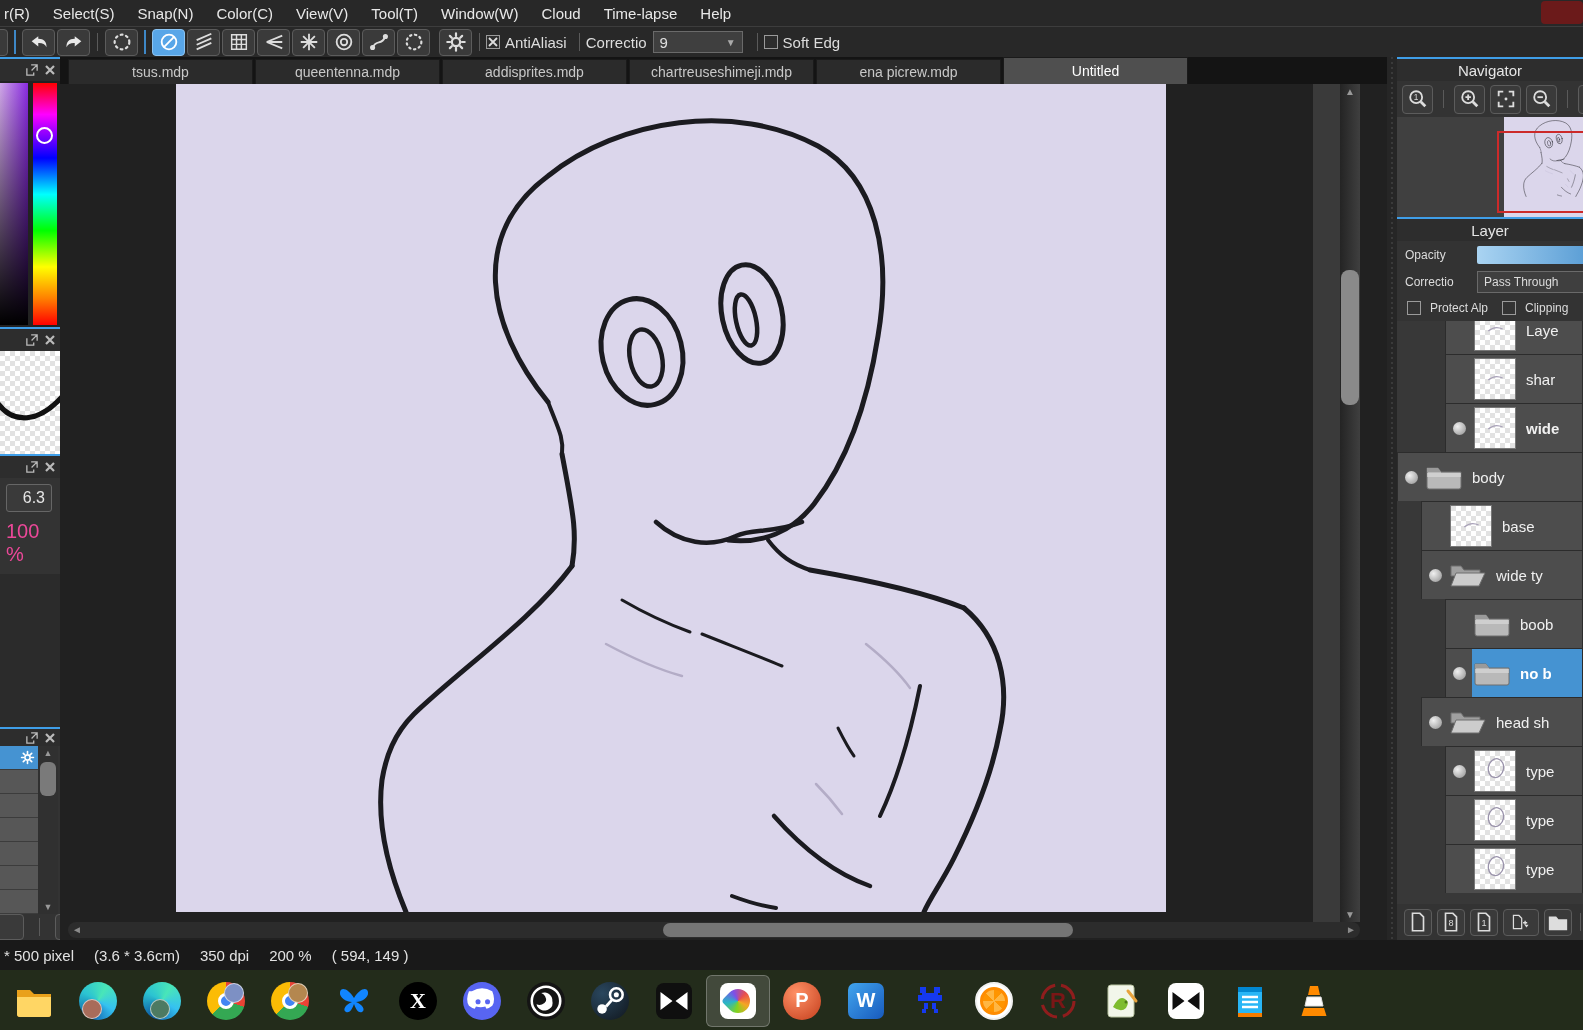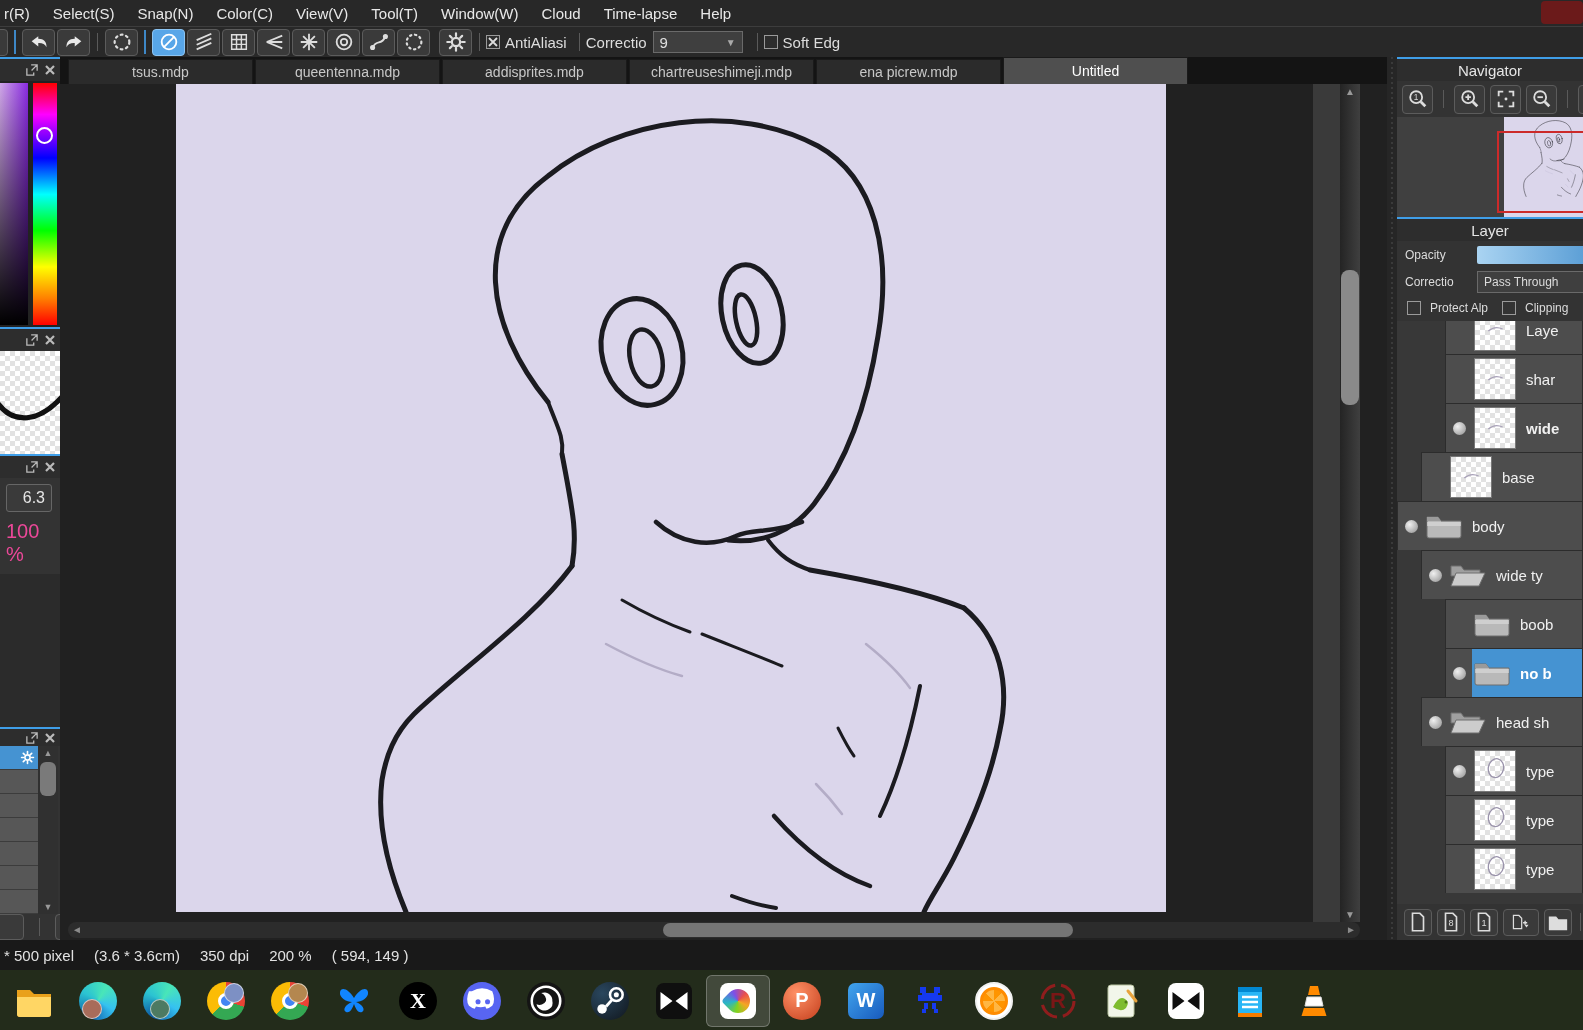--- a/index.html
+++ b/index.html
@@ -513,42 +513,42 @@
             </div>
             <div class="rowbody">
               <div class="lthumb checker">
                 <svg viewBox="0 0 42 42">
                   <path d="M14 22 q7 -6 15 -2" fill="none" stroke="#a8a1b8" stroke-width="1.3"></path>
                 </svg>
               </div>
               <span class="lname">wide</span>
             </div>
           </div>
+          <div class="lrow" style="margin-left: 0px;">
+            <div class="eyeslot">
+              <div class="eyedot"></div>
+            </div>
+            <div class="rowbody">
+              <svg class="fsvg" viewBox="0 0 36 28">
+                <path d="M1 5h11l3 4h20v15a2 2 0 0 1-2 2H3a2 2 0 0 1-2-2z" fill="#b9b9b9" stroke="#6e6e6e"></path>
+                <path d="M1 5h11l3 4H1z" fill="#9a9a9a"></path>
+                <path d="M1 10h34v4H1z" fill="#dedede" opacity="0.6"></path>
+              </svg>
+              <span class="lname">body</span>
+            </div>
+          </div>
           <div class="lrow" style="margin-left: 24px;">
             <div class="eyeslot"></div>
             <div class="rowbody">
               <div class="lthumb checker">
                 <svg viewBox="0 0 42 42">
                   <path d="M14 22 q7 -6 15 -2" fill="none" stroke="#a8a1b8" stroke-width="1.3"></path>
                 </svg>
               </div>
               <span class="lname">base</span>
-            </div>
-          </div>
-          <div class="lrow" style="margin-left: 0px;">
-            <div class="eyeslot">
-              <div class="eyedot"></div>
-            </div>
-            <div class="rowbody">
-              <svg class="fsvg" viewBox="0 0 36 28">
-                <path d="M1 5h11l3 4h20v15a2 2 0 0 1-2 2H3a2 2 0 0 1-2-2z" fill="#b9b9b9" stroke="#6e6e6e"></path>
-                <path d="M1 5h11l3 4H1z" fill="#9a9a9a"></path>
-                <path d="M1 10h34v4H1z" fill="#dedede" opacity="0.6"></path>
-              </svg>
-              <span class="lname">body</span>
             </div>
           </div>
           <div class="lrow" style="margin-left: 24px;">
             <div class="eyeslot">
               <div class="eyedot"></div>
             </div>
             <div class="rowbody">
               <svg class="fsvg" viewBox="0 0 36 28">
                 <path d="M1 5h10l3 4h16v6H1z" fill="#9f9f9f" stroke="#6e6e6e"></path>
                 <path d="M6 12h29l-6 13H1z" fill="#cccccc" stroke="#6e6e6e"></path>

